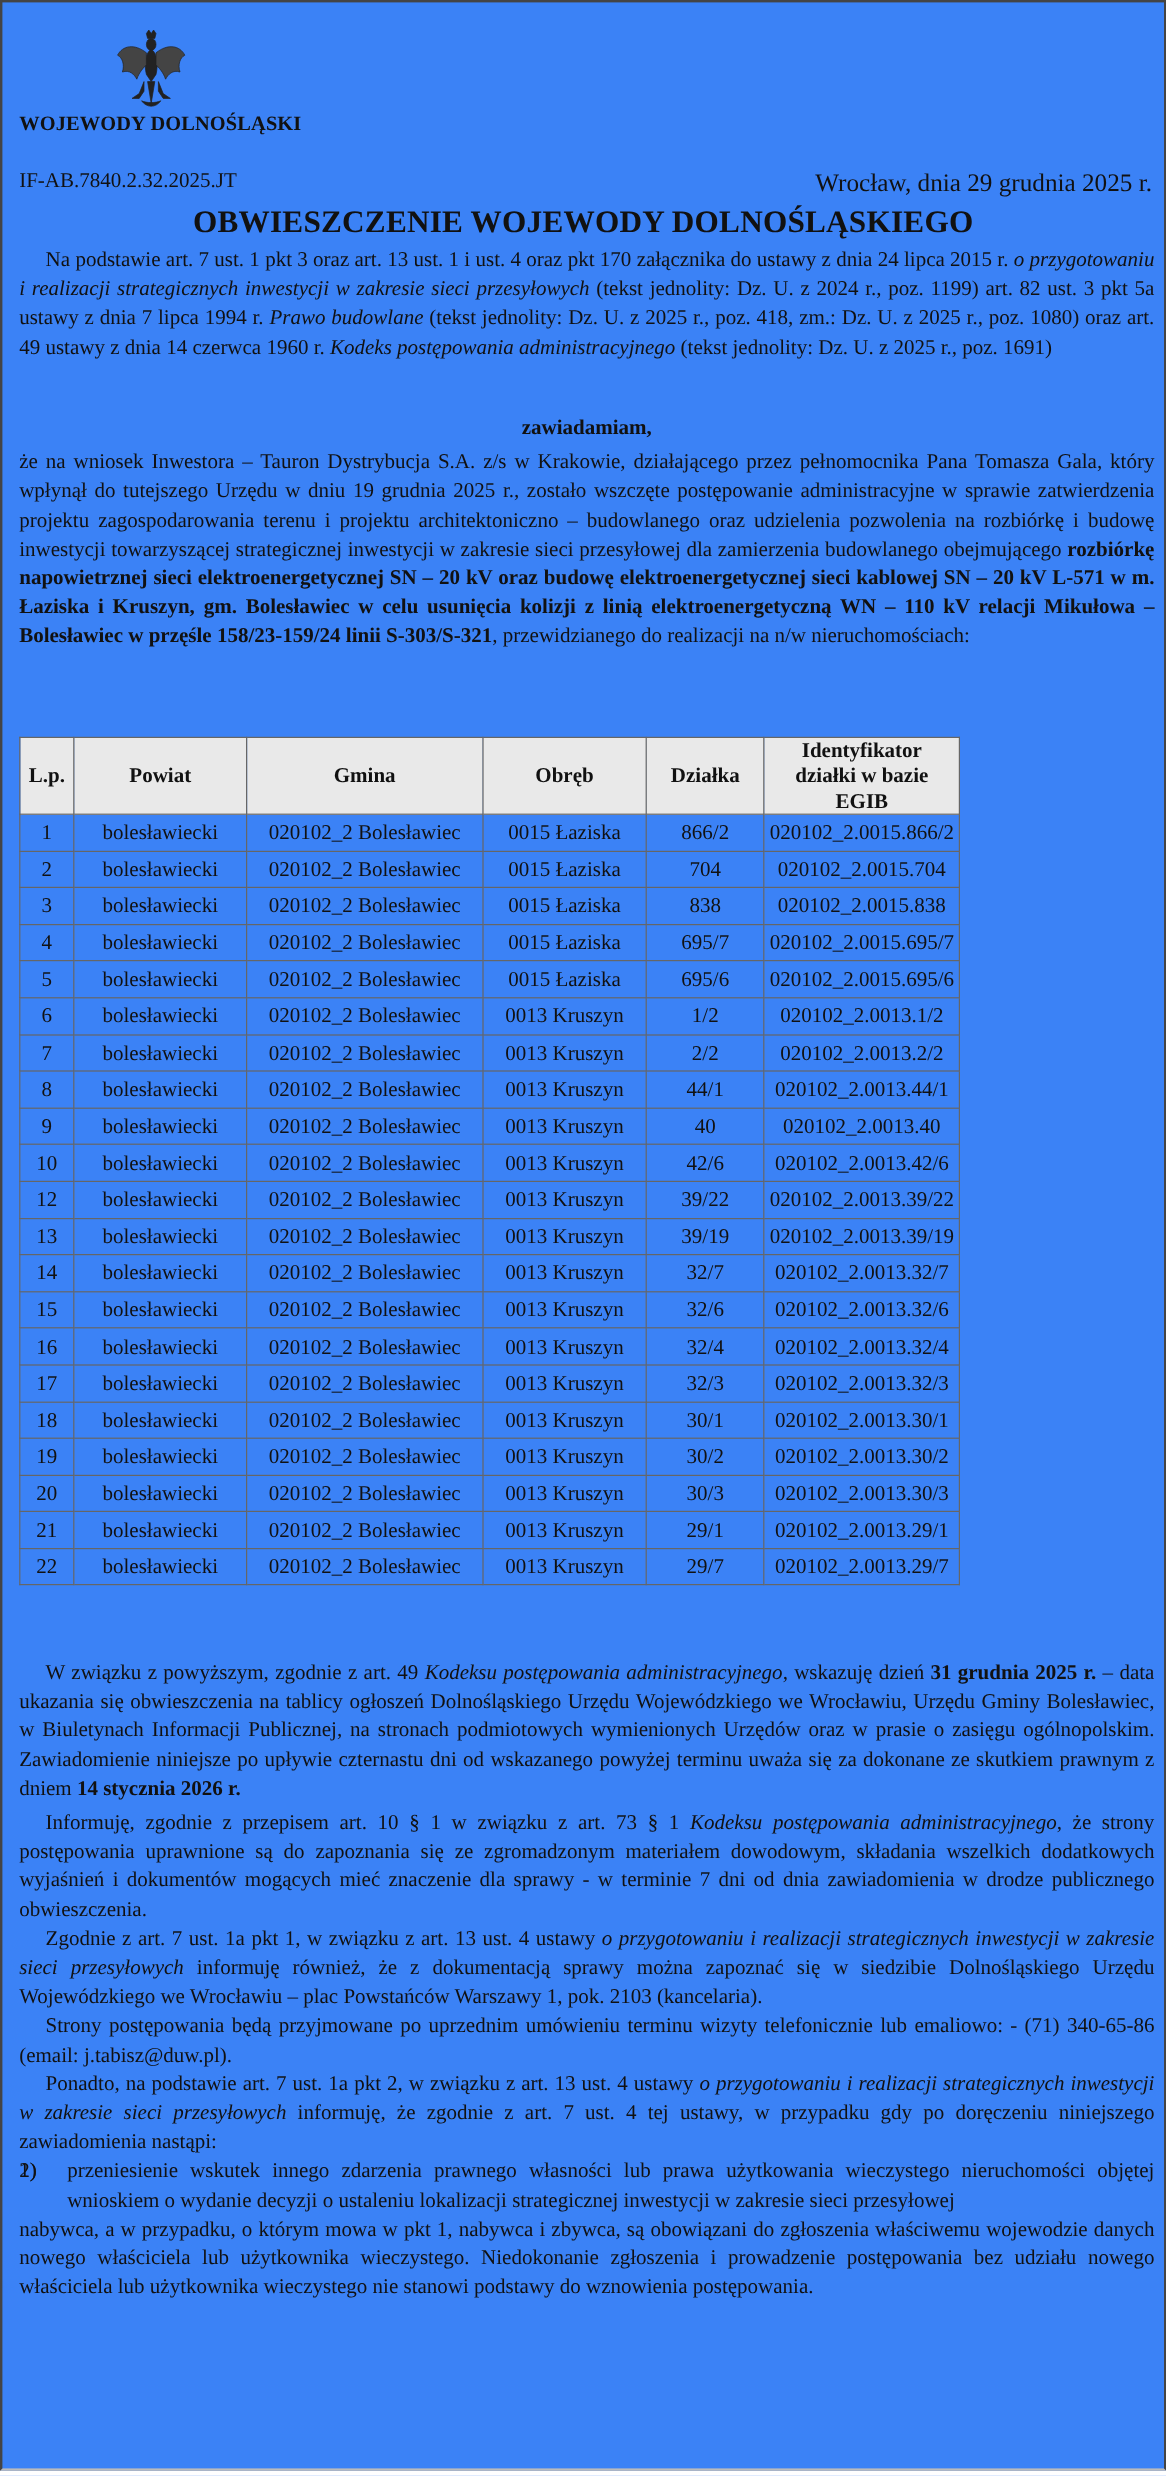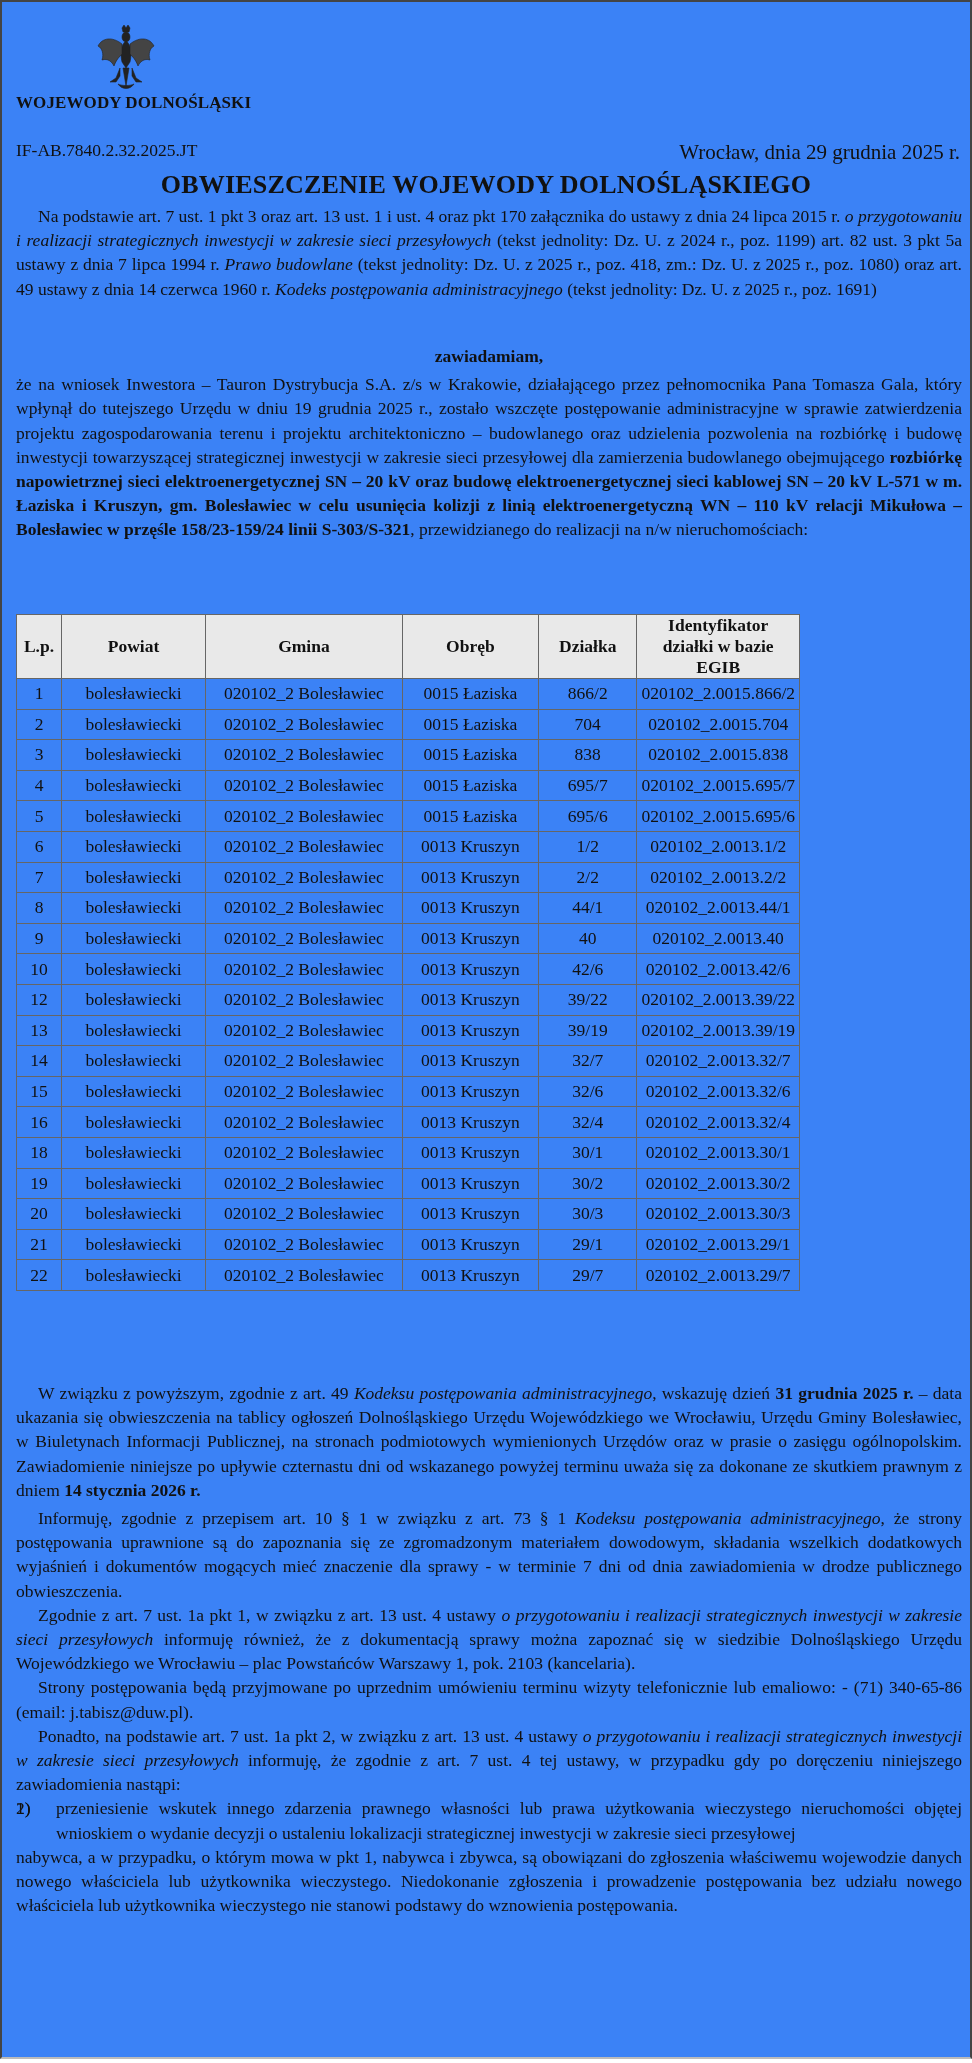--- a/index.html
+++ b/index.html
@@ -224,20 +224,28 @@
         </tr>
         <tr>
           <td>16</td>
           <td>bolesławiecki</td>
           <td>020102_2 Bolesławiec</td>
           <td>0013 Kruszyn</td>
           <td>32/4</td>
           <td>020102_2.0013.32/4</td>
         </tr>
         <tr>
+          <td>17</td>
+          <td>bolesławiecki</td>
+          <td>020102_2 Bolesławiec</td>
+          <td>0013 Kruszyn</td>
+          <td>32/3</td>
+          <td>020102_2.0013.32/3</td>
+        </tr>
+        <tr>
           <td>18</td>
           <td>bolesławiecki</td>
           <td>020102_2 Bolesławiec</td>
           <td>0013 Kruszyn</td>
           <td>30/1</td>
           <td>020102_2.0013.30/1</td>
         </tr>
         <tr>
           <td>19</td>
           <td>bolesławiecki</td>

